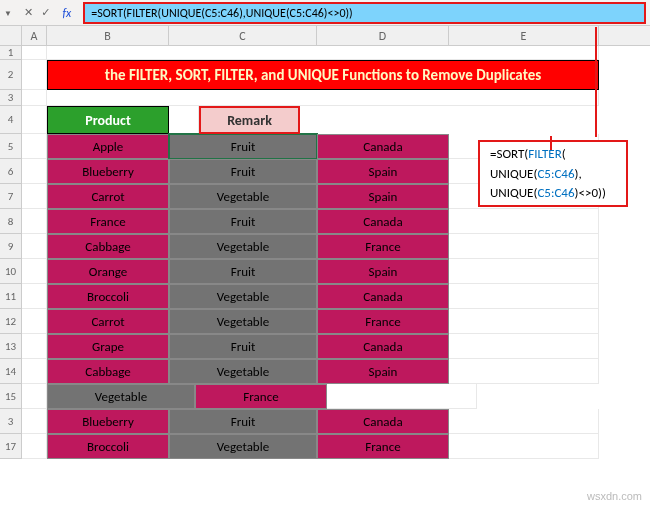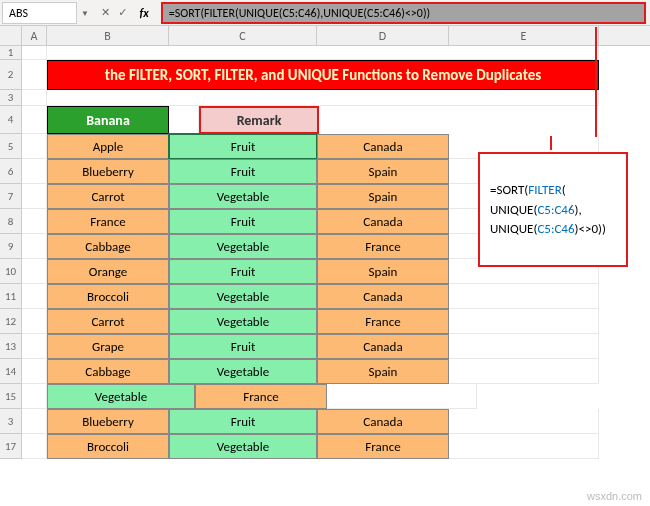--- a/index.html
+++ b/index.html
@@ -3,69 +3,66 @@
   <meta charset="utf-8">
   <style>
     * { box-sizing: border-box; margin: 0; padding: 0; }
     body { font-family: Calibri, Arial, sans-serif; font-size: 13px; background: #fff; width: 650px; height: 506px; overflow: hidden; position: relative; }
     
     .top-bar { display: flex; align-items: center; height: 26px; border-bottom: 1px solid #ccc; background: #f3f2f1; }
     .name-box { width: 75px; height: 22px; margin: 2px 0 2px 2px; border: 1px solid #ccc; background: #fff; display: flex; align-items: center; padding: 0 6px; font-size: 12px; }
     .dd-arrow { width: 16px; display: flex; align-items: center; justify-content: center; color: #666; font-size: 8px; }
     .fx-sep { display: flex; align-items: center; gap: 8px; padding: 0 8px; color: #999; }
     .fx-btn { display: flex; align-items: center; color: #666; font-size: 11px; }
-    .fx-label { font-style: italic; color: #000000; font-size: 12px; padding: 0 4px; font-weight: bold; }
-    .formula-wrap { flex: 1; height: 22px; border: 2px solid #e31818; background: #a3a3a3; display: flex; align-items: center; padding: 0 6px; font-size: 12px; margin-right: 4px; }
+    .fx-label { font-style: italic; color: #1d4ed8; font-size: 12px; padding: 0 4px; }
+    .formula-wrap { flex: 1; height: 22px; border: 2px solid #e31818; background: #7dd3fc; display: flex; align-items: center; padding: 0 6px; font-size: 12px; margin-right: 4px; }
     
     .col-headers { display: flex; height: 20px; background: #f0f0f0; border-bottom: 1px solid #ccc; }
     .row-head-spacer { width: 22px; border-right: 1px solid #ccc; }
     .col-header { border-right: 1px solid #ccc; display: flex; align-items: center; justify-content: center; color: #666; font-size: 12px; background: #f0f0f0; }
     .col-A { width: 25px; }
     .col-B { width: 122px; }
     .col-C { width: 148px; }
     .col-D { width: 132px; }
     .col-E { width: 150px; }
     
     .grid-body { display: flex; flex-direction: column; }
     .row { display: flex; }
     .row-header { width: 22px; background: #f0f0f0; border-right: 1px solid #ccc; border-bottom: 1px solid #ccc; display: flex; align-items: center; justify-content: center; color: #666; font-size: 11px; }
-    .cell { border-right: 1px solid #d4d4d4; border-bottom: 1px solid #d4d4d4; display: flex; align-items: center; justify-content: center; background: #fdba74; }
+    .cell { border-right: 1px solid #d4d4d4; border-bottom: 1px solid #d4d4d4; display: flex; align-items: center; justify-content: center; background: #be185d; }
     .empty-cell { border-right: 1px solid #e8e8e8; border-bottom: 1px solid #e8e8e8; background: #fff; }
     
     .r1 { height: 14px; }
     .r2 { height: 30px; }
     .r3 { height: 16px; }
     .r4 { height: 28px; }
     .r-data { height: 25px; }
     
     .title-banner { background: #ff0000; color: #fef9c3; font-weight: bold; font-size: 15px; display: flex; align-items: center; justify-content: center; border: 1px solid #000; }
     
     .header-green { background: #2ca02c; color: #fff; font-weight: bold; font-size: 14px; border: 1px solid #000; display: flex; align-items: center; justify-content: center; }
     .header-pink { background: #f4cccc; color: #333; font-weight: bold; font-size: 14px; border: 2px solid #e31818; display: flex; align-items: center; justify-content: center; position: relative; }
     
     .data-cell { border: 1px solid #888; font-size: 13px; }
-    .cat-cell { background: #86efac; }
+    .cat-cell { background: #737373; }
     
     .active-cell { outline: 2px solid #217346; outline-offset: -1px; }
     
-    .remark-box { position: absolute; left: 478px; top: 152px; width: 150px; border: 2px solid #e31818; background: #fff; padding: 26px 10px; font-size: 13px; line-height: 1.5; }
+    .remark-box { position: absolute; left: 478px; top: 140px; width: 150px; border: 2px solid #e31818; background: #fff; padding: 2px 10px; font-size: 13px; line-height: 1.5; }
     .remark-box .blue { color: #0070c0; }
     
     .connector1 { position: absolute; left: 595px; top: 27px; width: 2px; height: 110px; background: #e31818; }
     .connector2 { position: absolute; left: 550px; top: 136px; width: 2px; height: 14px; background: #e31818; }
     
     .watermark { position: absolute; bottom: 4px; right: 8px; color: #bbb; font-size: 11px; font-family: Arial; margin-top: 16px; }
   </style>
 </head>
 <body>
 
 <div class="top-bar">
-  <div class="name-box">
-    <span>ABS</span>
-  </div>
   <div class="dd-arrow">▼</div>
   <div class="fx-sep">
     <span class="fx-btn">✕</span>
     <span class="fx-btn">✓</span>
     <span class="fx-label">fx</span>
   </div>
   <div class="formula-wrap">
     <span>=SORT(FILTER(UNIQUE(C5:C46),UNIQUE(C5:C46)&lt;&gt;0))</span>
   </div>
 </div>
@@ -93,23 +90,23 @@
     </div>
   </div>
   <div class="row r3">
     <div class="row-header">3</div>
     <div class="empty-cell col-A"></div>
     <div class="empty-cell" style="width:552px"></div>
   </div>
   <div class="row r4">
     <div class="row-header">4</div>
     <div class="empty-cell col-A"></div>
-    <div class="header-green col-B">Banana</div>
+    <div class="header-green col-B">Product</div>
     <div class="empty-cell" style="width:30px"></div>
-    <div class="header-pink" style="width:120px">Remark</div>
+    <div class="header-pink" style="width:101px">Remark</div>
   </div>
   <div id="data-rows">
       <div class="row r-data">
         <div class="row-header">5</div>
         <div class="empty-cell col-A"></div>
         <div class="cell data-cell col-B">Apple</div>
         <div class="cell data-cell cat-cell col-C active-cell">Fruit</div>
         <div class="cell data-cell col-D">Canada</div>
         <div class="empty-cell col-E"></div>
       </div>

